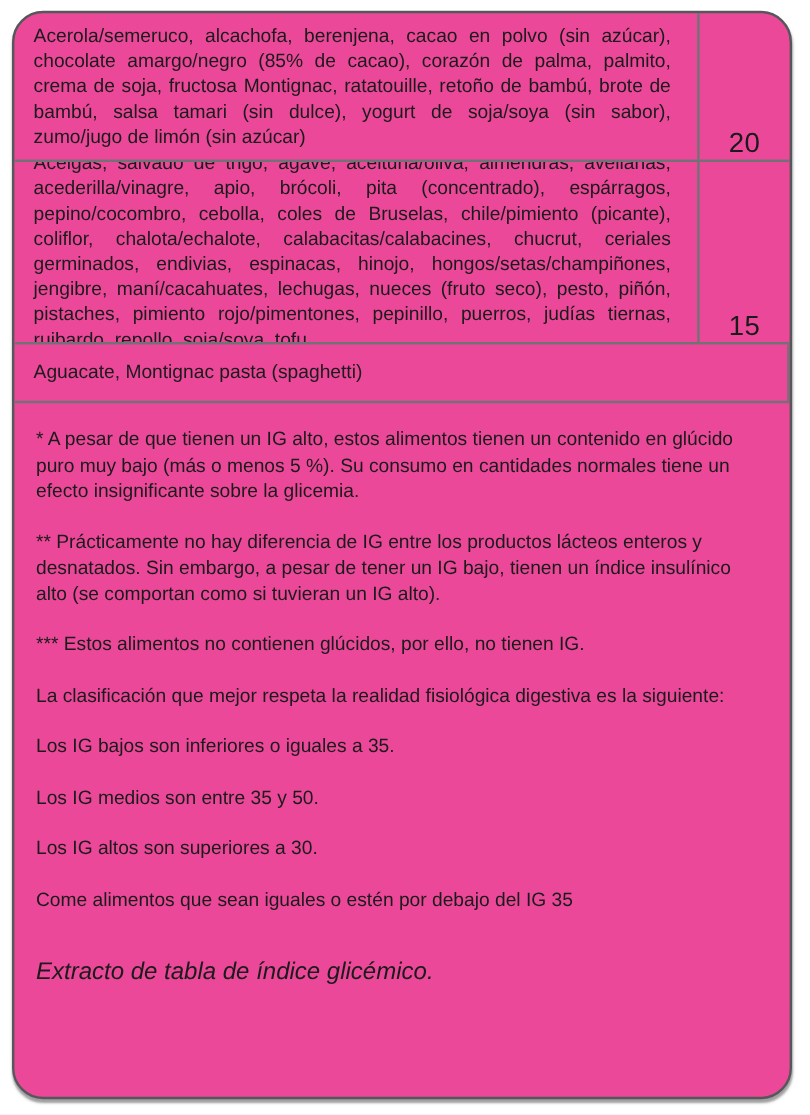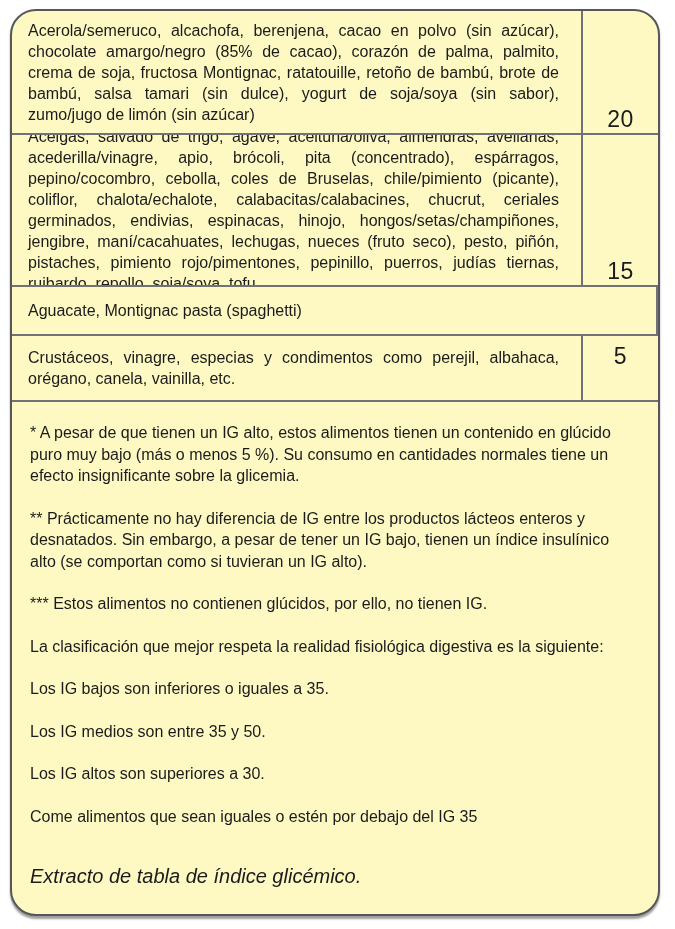--- a/index.html
+++ b/index.html
@@ -15,21 +15,21 @@
     height: 929px;
     background: #ffffff;
     overflow: hidden;
   }
   .sheet {
     position: absolute;
     left: 10px;
     top: 9px;
     width: 650px;
     height: 907px;
-    background: #fef9c3;
+    background: #ec4899;
     border: 2px solid #55575a;
     border-radius: 26px;
     overflow: hidden;
     box-shadow: 0 3px 2px rgba(80,80,80,0.55);
     color: #1b1b1b;
     display: flex;
     flex-direction: column;
   }
   
   .ig-table { flex: none; }
@@ -112,28 +112,20 @@
           <span>15</span>
         </div>
       </div>
 
       <div class="row row-3">
         <div class="cell-foods">
           <p>Aguacate, Montignac pasta (spaghetti)</p>
         </div>
       </div>
 
-      <div class="row row-4">
-        <div class="cell-foods">
-          <p>Crustáceos, vinagre, especias y condimentos como perejil, albahaca, orégano, canela, vainilla, etc.</p>
-        </div>
-        <div class="cell-value top-aligned">
-          <span>5</span>
-        </div>
-      </div>
 
     </div>
 
     <div class="notes">
       <p>* A pesar de que tienen un IG alto, estos alimentos tienen un contenido en glúcido puro muy bajo (más o menos 5 %). Su consumo en cantidades normales tiene un efecto insignificante sobre la glicemia.</p>
       <p>** Prácticamente no hay diferencia de IG entre los productos lácteos enteros y desnatados. Sin embargo, a pesar de tener un IG bajo, tienen un índice insulínico alto (se comportan como si tuvieran un IG alto).</p>
       <p>*** Estos alimentos no contienen glúcidos, por ello, no tienen IG.</p>
 
       <div class="classification-block">
         <p class="classification-intro">La clasificación que mejor respeta la realidad fisiológica digestiva es la siguiente:</p>

